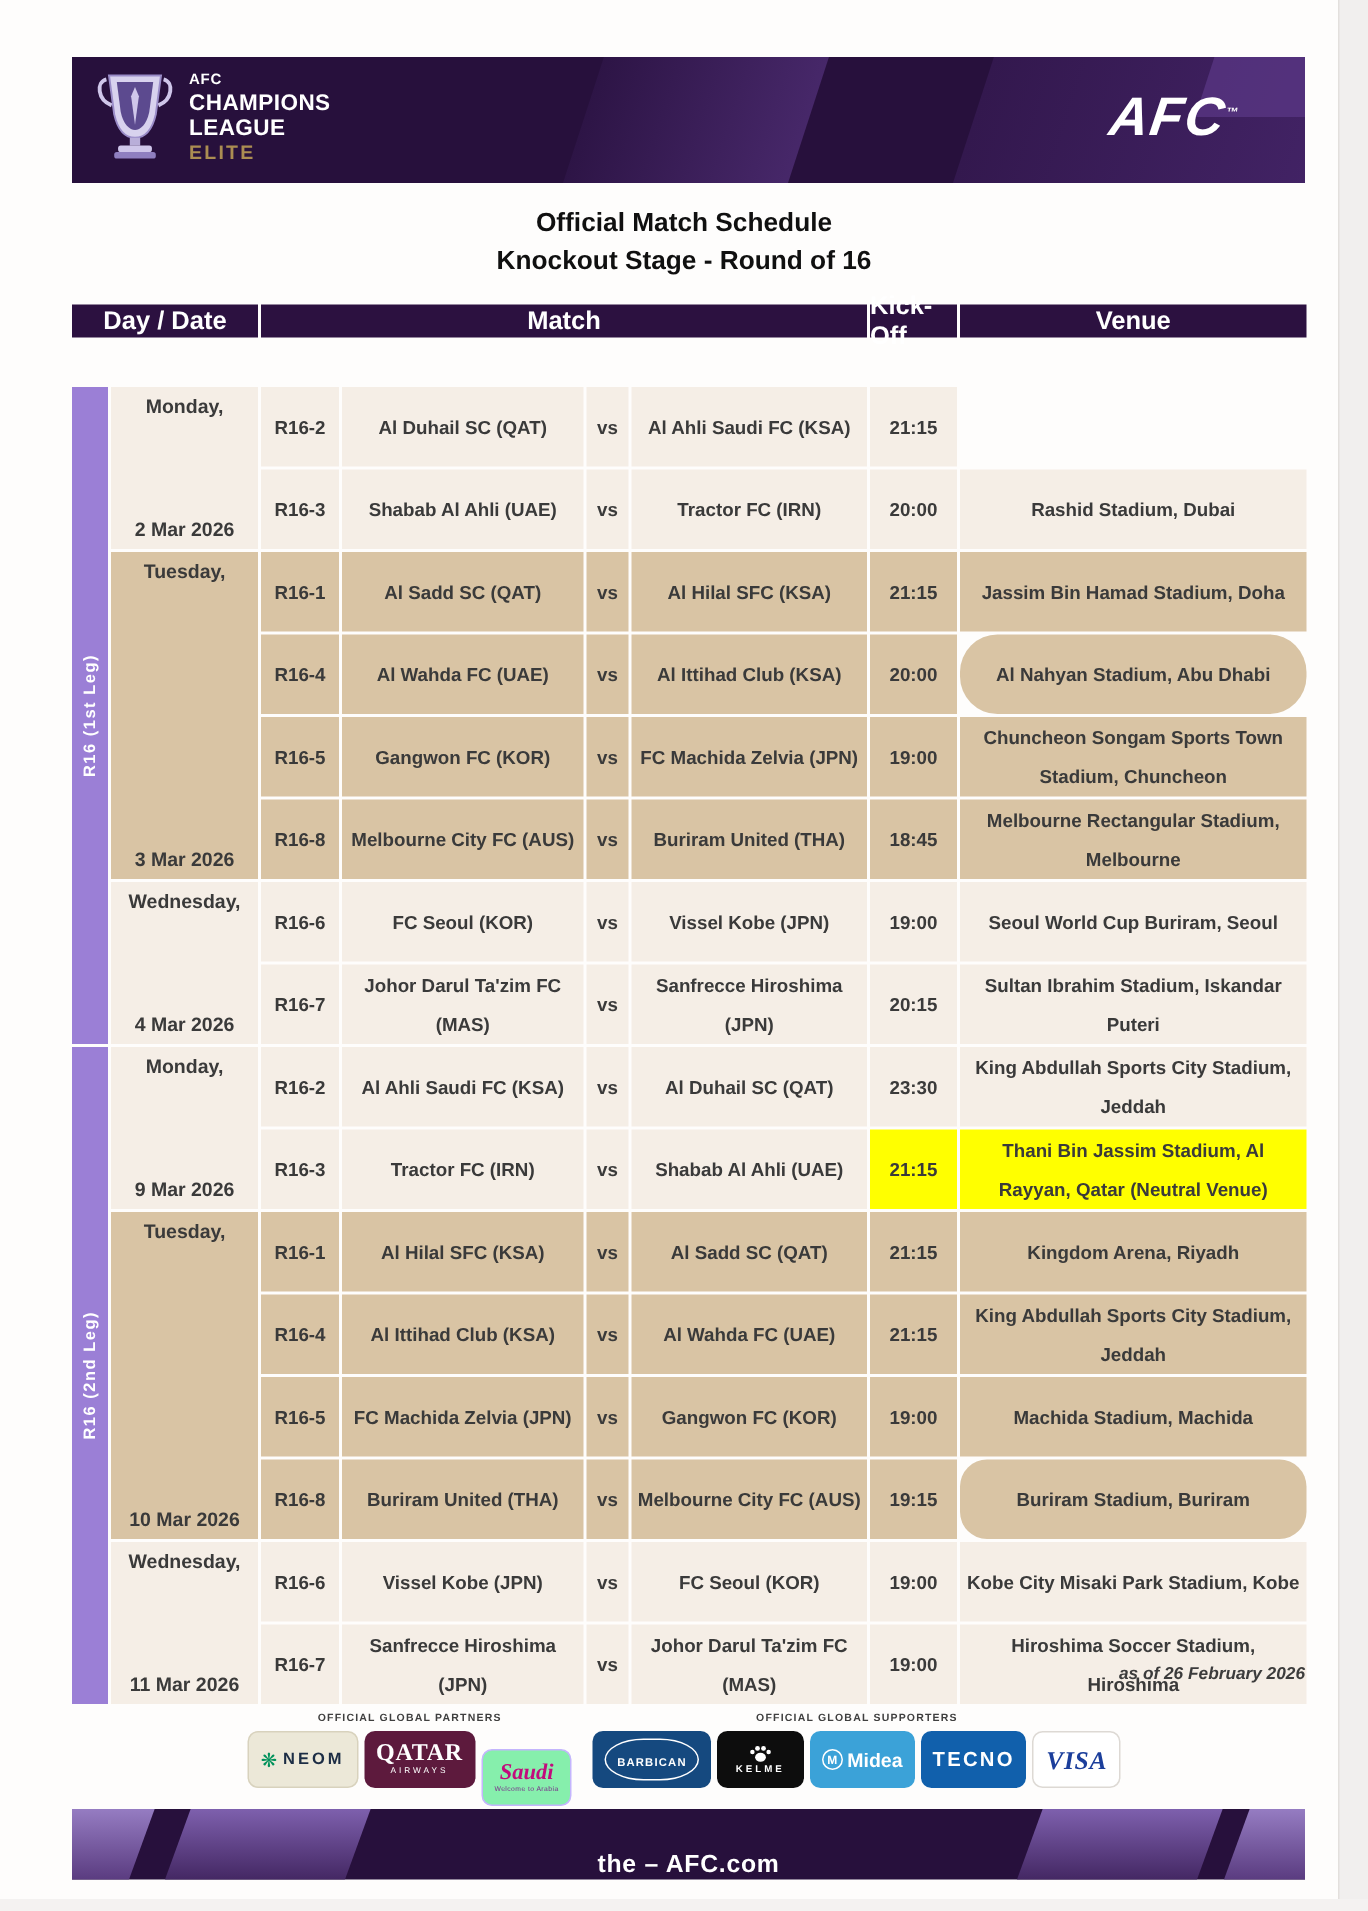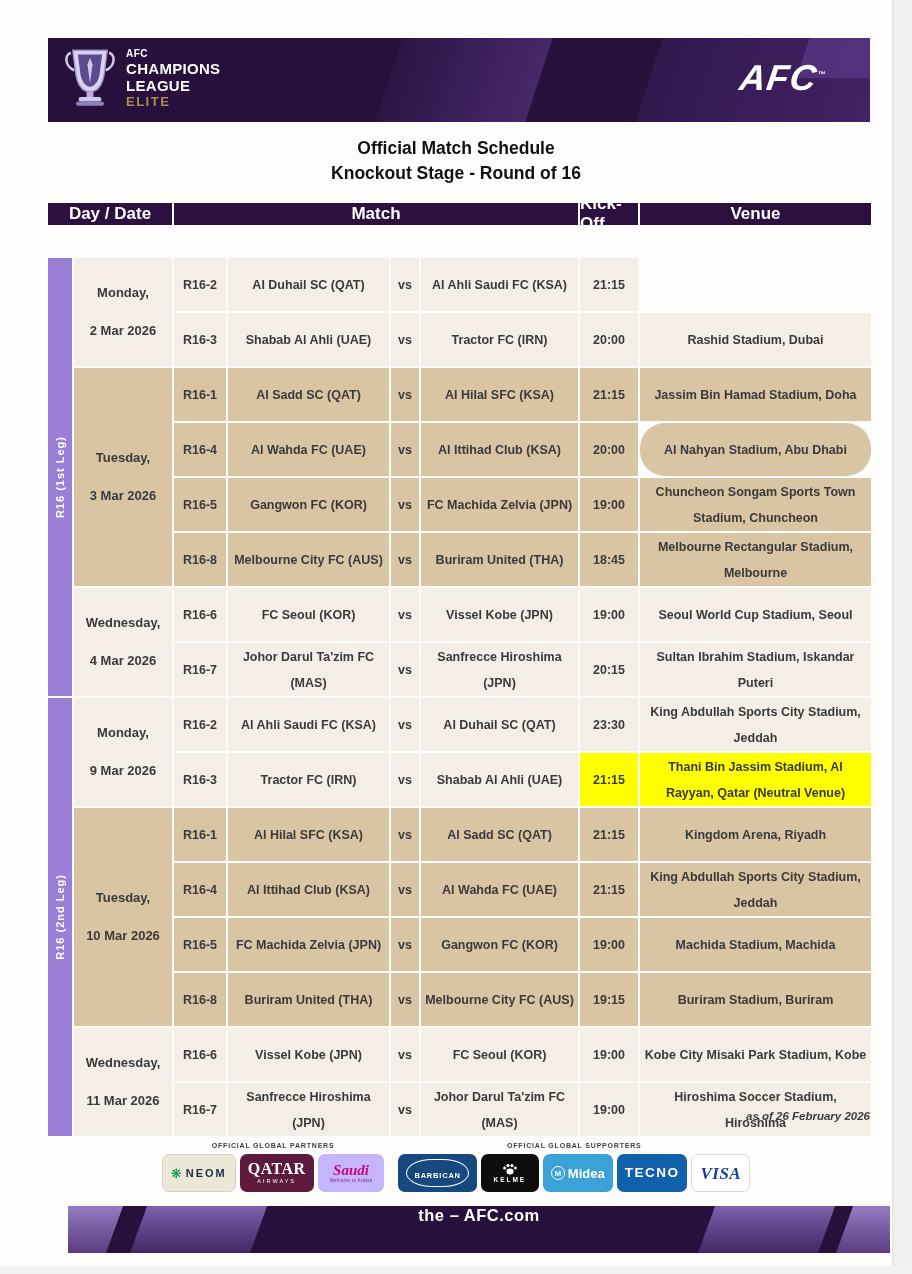--- a/index.html
+++ b/index.html
@@ -43,21 +43,21 @@
   .h-match  { grid-column:3 / 7; }
   .h-kick   { grid-column:7; }
   .h-venue  { grid-column:8; }
   .cell { display:flex; align-items:center; justify-content:center; text-align:center;
           color:#3a3a3a; font-weight:700; font-size:12.5px; line-height:26px; padding:0 4px; }
   .shade-cream { background:#f5eee6; }
   .shade-tan   { background:#d9c4a4; }
   .leg-cell { background:#9b7fd6; display:flex; align-items:center; justify-content:center; }
   .leg-cell span { writing-mode:vertical-rl; transform:rotate(180deg); color:#ffffff;
                    font-size:11px; font-weight:700; letter-spacing:1px; white-space:nowrap; }
-  .date-cell { flex-direction:column; gap:12px; font-size:13px; }
+  .date-cell { flex-direction:column; gap:12px; font-size:13px;justify-content:space-between; }
   .hl { background:#ffff00 !important; }
 
   
   .footnote { position:absolute; right:42px; top:1110px; font-style:italic;
               font-size:11.5px; color:#3c3c3c; font-weight:600; }
 
   
   .sponsors { position:absolute; left:0; top:1142px; width:100%;
               display:flex; justify-content:center; gap:14px; }
   .sponsor-group { display:flex; flex-direction:column; align-items:center; gap:5px; }
@@ -66,41 +66,41 @@
   .logo { height:38px; border-radius:7px; display:flex; flex-direction:column;
           align-items:center; justify-content:center; padding:0 8px; min-width:58px; }
   .logo .main { line-height:1; white-space:nowrap; }
   .logo .sub  { line-height:1; white-space:nowrap; }
   .logo-neom { background:#ece8d8; border:1px solid #d8d2bd; flex-direction:row; gap:4px; }
   .logo-neom .main { color:#1c2d45; font-weight:800; letter-spacing:2px; font-size:11px; }
   .neom-icon { color:#00915a; font-size:13px; line-height:1; }
   .logo-qatar { background:#5d1a3d; }
   .logo-qatar .main { color:#fff; font-family:"Liberation Serif",serif; font-weight:700; font-size:16px; letter-spacing:.5px; }
   .logo-qatar .sub { color:#fff; font-size:5.5px; letter-spacing:2px; margin-top:2px; }
-  .logo-saudi { background:#c4b5fd; border:4px solid #c4b5fd; }
+  .logo-saudi { background:#86efac; border:1px solid #c4b5fd;margin-top:12px; }
   .logo-saudi .main { color:#c20b7c; font-family:"Liberation Serif",serif; font-style:italic; font-weight:700; font-size:15px; }
   .logo-saudi .sub { color:#7a2a8a; font-size:4.5px; margin-top:1px; letter-spacing:.3px; }
   .logo-barbican { background:#15497f; }
   .barbican-oval { border:1px solid #fff; border-radius:50% / 60%; padding:4px 7px; }
   .logo-barbican .main { color:#fff; font-size:7.5px; font-weight:700; letter-spacing:.8px; }
   .logo-kelme { background:#0d0d0d; gap:2px; }
   .logo-kelme .main { color:#fff; font-size:6.5px; font-weight:700; letter-spacing:2px; }
   .logo-midea { background:#3ba2d8; flex-direction:row; gap:3px; }
   .logo-midea .main { color:#fff; font-weight:800; font-size:13px; }
   .midea-icon { width:14px; height:14px; border-radius:50%; border:1.5px solid #fff;
                 color:#fff; font-size:8px; font-weight:800; display:flex; align-items:center; justify-content:center; }
   .logo-tecno { background:#1160ac; }
   .logo-tecno .main { color:#fff; font-weight:800; font-size:13.5px; letter-spacing:1.5px; }
   .logo-visa { background:#ffffff; border:1px solid #ddd9d4; }
   .logo-visa .main { color:#1b3e9b; font-family:"Liberation Serif",serif; font-style:italic;
                      font-weight:800; font-size:17px; letter-spacing:.5px; }
 
   
   .footer-bar { position:absolute; left:48px; top:1206px; width:822px; height:47px;
-                background:#27103c; overflow:hidden; display:flex; align-items:flex-start; justify-content:center;margin-left:20px; }
+                background:#27103c; overflow:hidden; display:flex; align-items:flex-end; justify-content:center; }
   .footer-bar .slash { position:absolute; top:-10px; height:70px; transform:skewX(-20deg); }
   .s1 { left:-14px;  width:60px;  background:linear-gradient(180deg,#a28ad0,#4a2a6e); }
   .s2 { left:70px;  width:120px; background:linear-gradient(180deg,#8a6cbd,#34184f); }
   .s3 { right:64px; width:120px; background:linear-gradient(180deg,#8a6cbd,#34184f); }
   .s4 { right:-14px; width:60px;  background:linear-gradient(180deg,#a28ad0,#4a2a6e); }
   .footer-url { position:relative; color:#ffffff; font-weight:800; font-size:16.5px; letter-spacing:.5px; }
 </style>
 </head>
 <body>
 
@@ -188,21 +188,21 @@
       <div class="cell shade-tan" style="grid-area: 7 / 8;">Melbourne Rectangular Stadium, Melbourne</div>
       <div class="cell date-cell shade-cream" style="grid-area: 8 / 2 / span 2;">
         <div>Wednesday,</div>
         <div>4 Mar 2026</div>
       </div>
       <div class="cell shade-cream" style="grid-area: 8 / 3;">R16-6</div>
       <div class="cell shade-cream" style="grid-area: 8 / 4;">FC Seoul (KOR)</div>
       <div class="cell shade-cream" style="grid-area: 8 / 5;">vs</div>
       <div class="cell shade-cream" style="grid-area: 8 / 6;">Vissel Kobe (JPN)</div>
       <div class="cell shade-cream" style="grid-area: 8 / 7;">19:00</div>
-      <div class="cell shade-cream" style="grid-area: 8 / 8;">Seoul World Cup Stadium, Seoul</div>
+      <div class="cell shade-cream" style="grid-area: 8 / 8;">Seoul World Cup Buriram, Seoul</div>
       <div class="cell shade-cream" style="grid-area: 9 / 3;">R16-7</div>
       <div class="cell shade-cream" style="grid-area: 9 / 4;">Johor Darul Ta'zim FC (MAS)</div>
       <div class="cell shade-cream" style="grid-area: 9 / 5;">vs</div>
       <div class="cell shade-cream" style="grid-area: 9 / 6;">Sanfrecce Hiroshima (JPN)</div>
       <div class="cell shade-cream" style="grid-area: 9 / 7;">20:15</div>
       <div class="cell shade-cream" style="grid-area: 9 / 8; text-align: center;">Sultan Ibrahim Stadium, Iskandar Puteri</div>
       <div class="leg-cell" style="grid-area: 10 / 1 / span 8;">
         <span>R16 (2nd Leg)</span>
       </div>
       <div class="cell date-cell shade-cream" style="grid-area: 10 / 2 / span 2;">
@@ -241,21 +241,21 @@
       <div class="cell shade-tan" style="grid-area: 14 / 4;">FC Machida Zelvia (JPN)</div>
       <div class="cell shade-tan" style="grid-area: 14 / 5;">vs</div>
       <div class="cell shade-tan" style="grid-area: 14 / 6;">Gangwon FC (KOR)</div>
       <div class="cell shade-tan" style="grid-area: 14 / 7;">19:00</div>
       <div class="cell shade-tan" style="grid-area: 14 / 8;">Machida Stadium, Machida</div>
       <div class="cell shade-tan" style="grid-area: 15 / 3;">R16-8</div>
       <div class="cell shade-tan" style="grid-area: 15 / 4;">Buriram United (THA)</div>
       <div class="cell shade-tan" style="grid-area: 15 / 5;">vs</div>
       <div class="cell shade-tan" style="grid-area: 15 / 6;">Melbourne City FC (AUS)</div>
       <div class="cell shade-tan" style="grid-area: 15 / 7;">19:15</div>
-      <div class="cell shade-tan" style="grid-area: 15 / 8;">Buriram Stadium, Buriram</div>
+      <div class="cell shade-tan" style="grid-area: 15 / 8; border-radius: 18px;">Buriram Stadium, Buriram</div>
       <div class="cell date-cell shade-cream" style="grid-area: 16 / 2 / span 2;">
         <div>Wednesday,</div>
         <div>11 Mar 2026</div>
       </div>
       <div class="cell shade-cream" style="grid-area: 16 / 3;">R16-6</div>
       <div class="cell shade-cream" style="grid-area: 16 / 4;">Vissel Kobe (JPN)</div>
       <div class="cell shade-cream" style="grid-area: 16 / 5;">vs</div>
       <div class="cell shade-cream" style="grid-area: 16 / 6;">FC Seoul (KOR)</div>
       <div class="cell shade-cream" style="grid-area: 16 / 7;">19:00</div>
       <div class="cell shade-cream" style="grid-area: 16 / 8;">Kobe City Misaki Park Stadium, Kobe</div>

